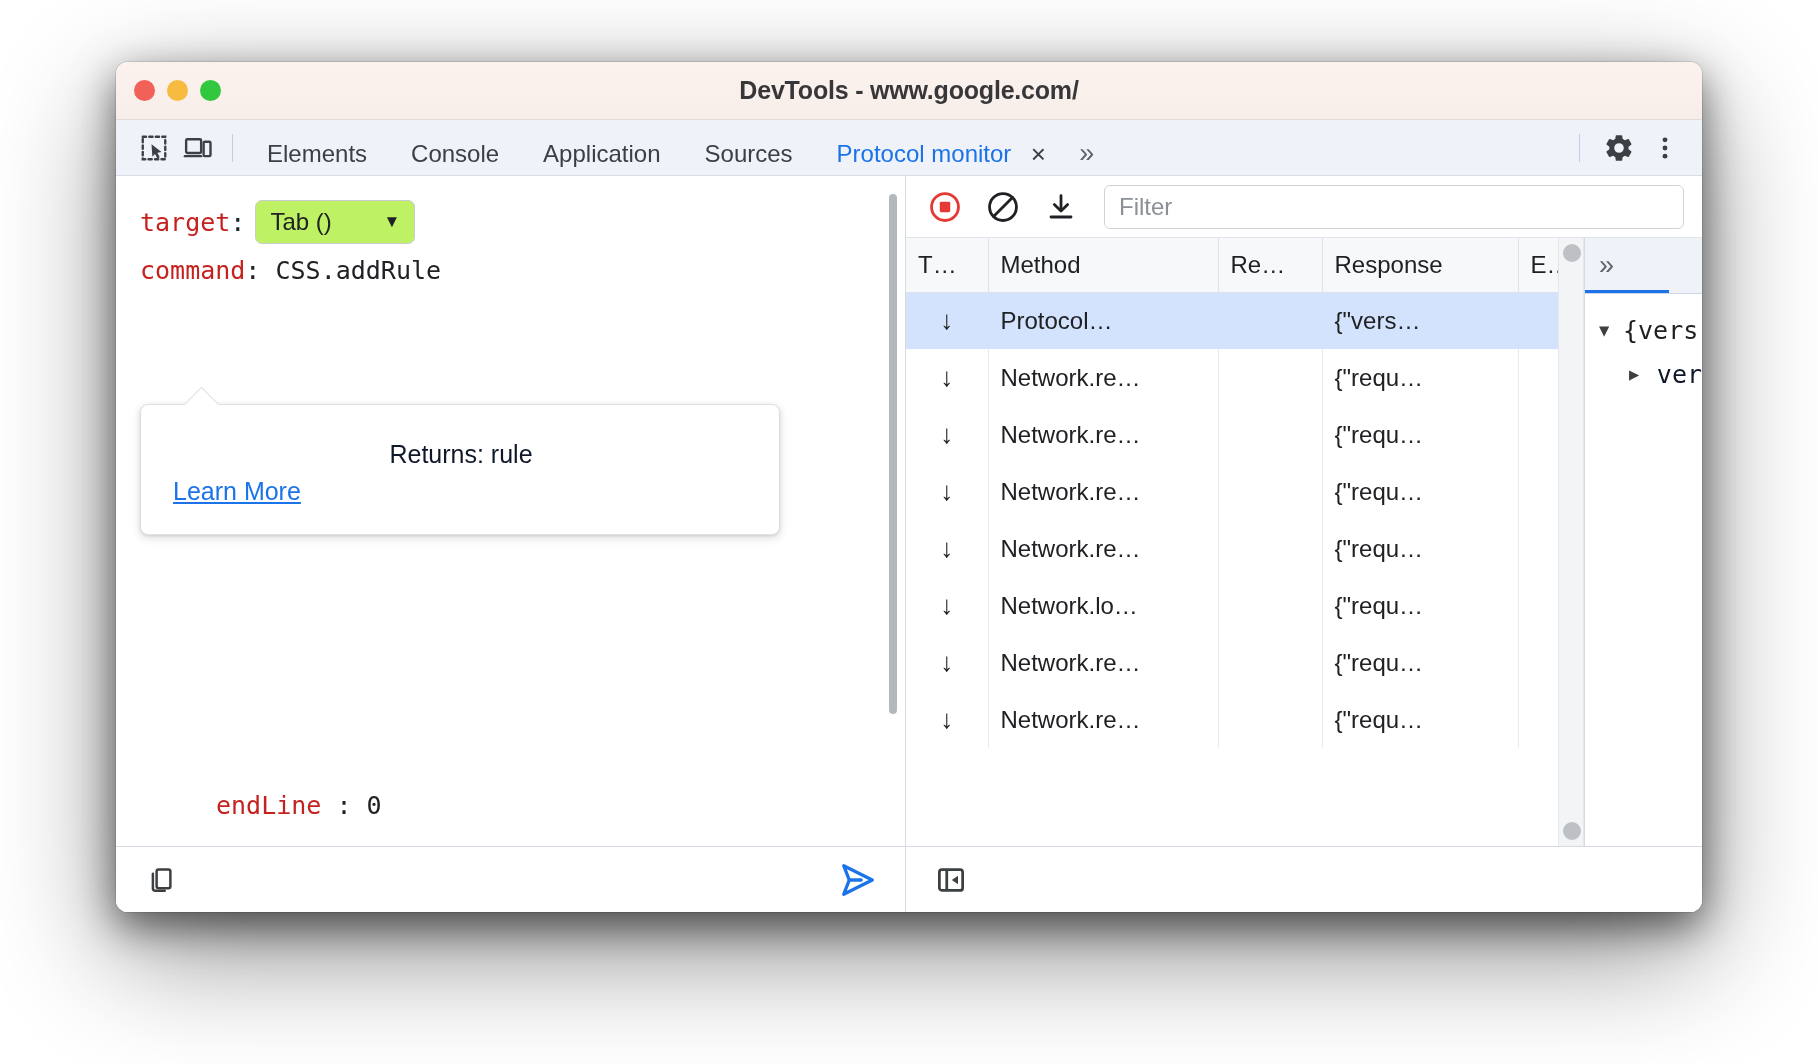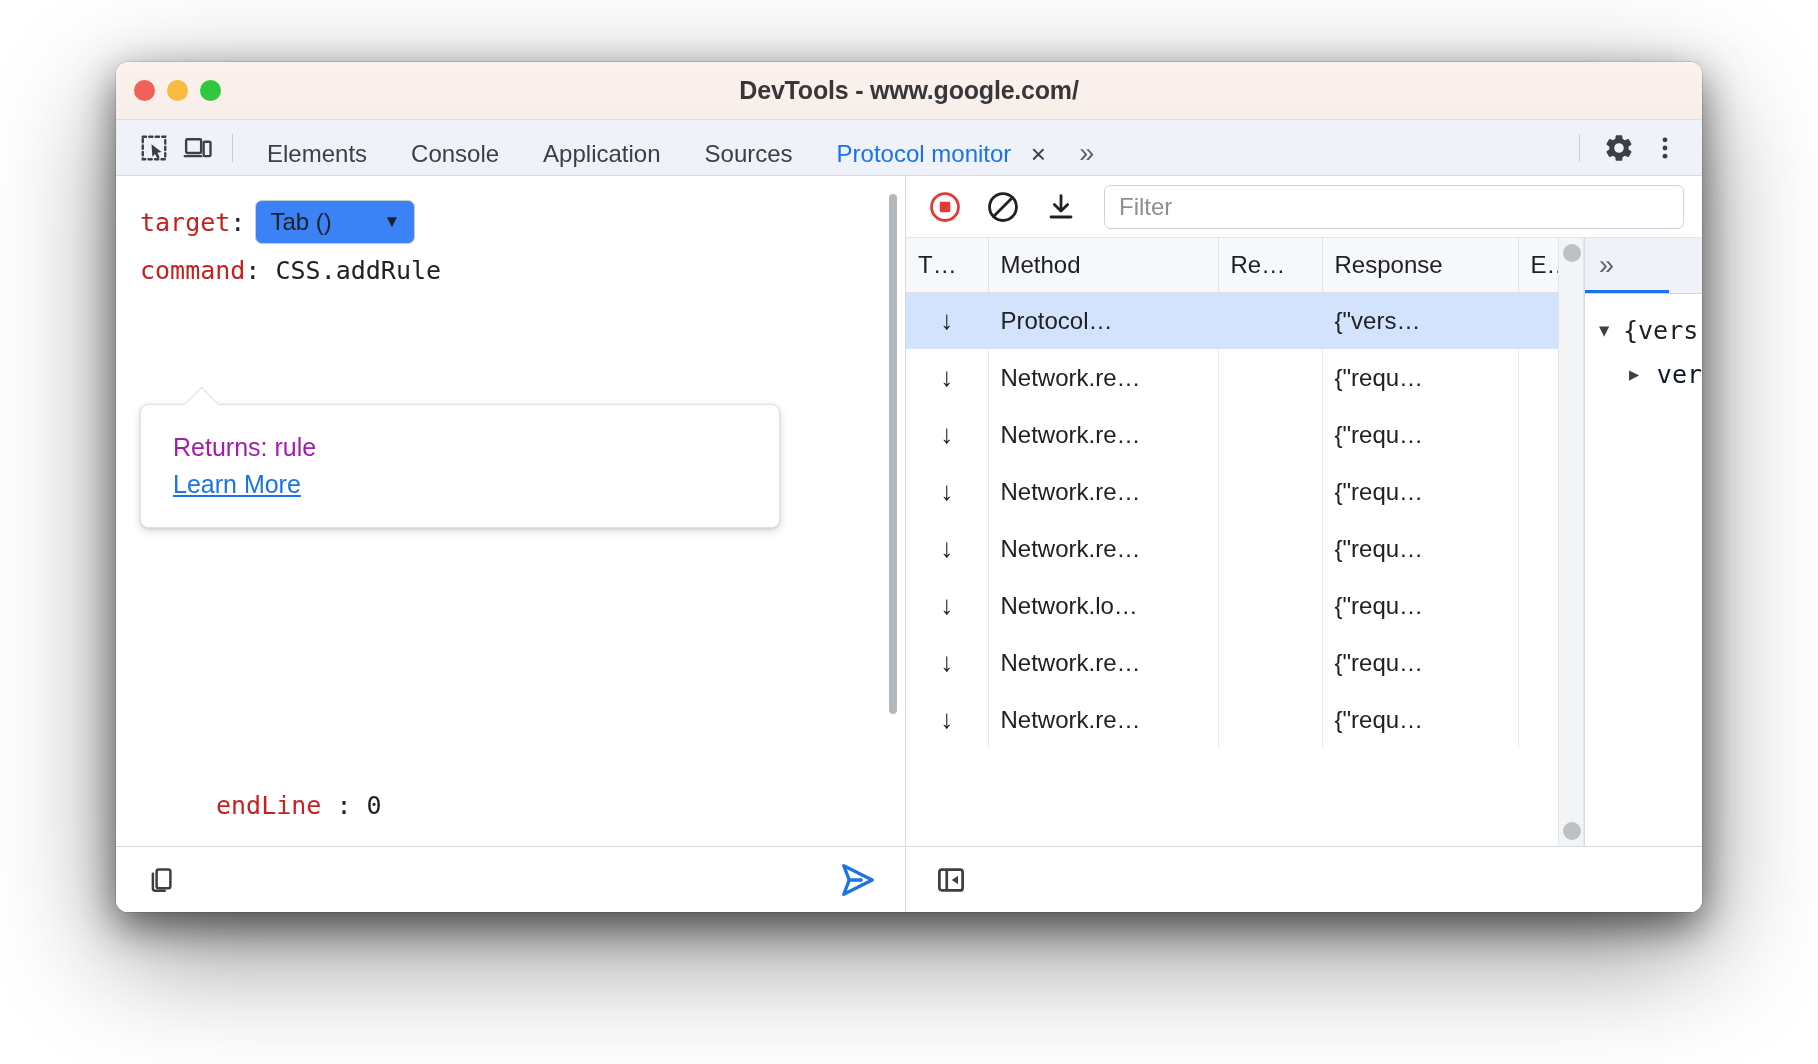--- a/index.html
+++ b/index.html
@@ -156,21 +156,21 @@
   .punct { color: #202124; }
   .sel-wrap { display: inline-flex; align-items: center; }
   .select {
     margin-left: 10px;
     display: inline-flex; align-items: center; justify-content: space-between;
     min-width: 160px;
     height: 44px;
     padding: 0 14px;
     border: 1px solid #c9ccd1;
     border-radius: 7px;
-    background: #3b82f6;
+    background: #bef264;
     font-family: "Liberation Sans", sans-serif;
     font-size: 24px;
     color: #202124;
     cursor: pointer;
   }
   .select .caret { margin-left: 22px; font-size: 17px; color: #202124; }
 
   
   .popover {
     position: absolute;
@@ -194,22 +194,23 @@
   }
   .pop-desc {
     font-size: 25px;
     font-weight: bold;
     line-height: 1.45;
     color: #2b3039;
     margin: 0 0 28px 0;
   }
   .pop-returns {
     font-size: 25px;
-    color: #a21caf;
-    margin: 0 0 8px 0;
+    color: #0f172a;
+    margin: 7px 0 8px 0;
+    text-align: center;
   }
   .pop-link {
     font-size: 25px;
     color: #1a73e8;
     text-decoration: underline;
     cursor: pointer;
     display: inline-block;
   }
 
   .below-code { position: absolute; left: 0; right: 0; top: 600px; }

